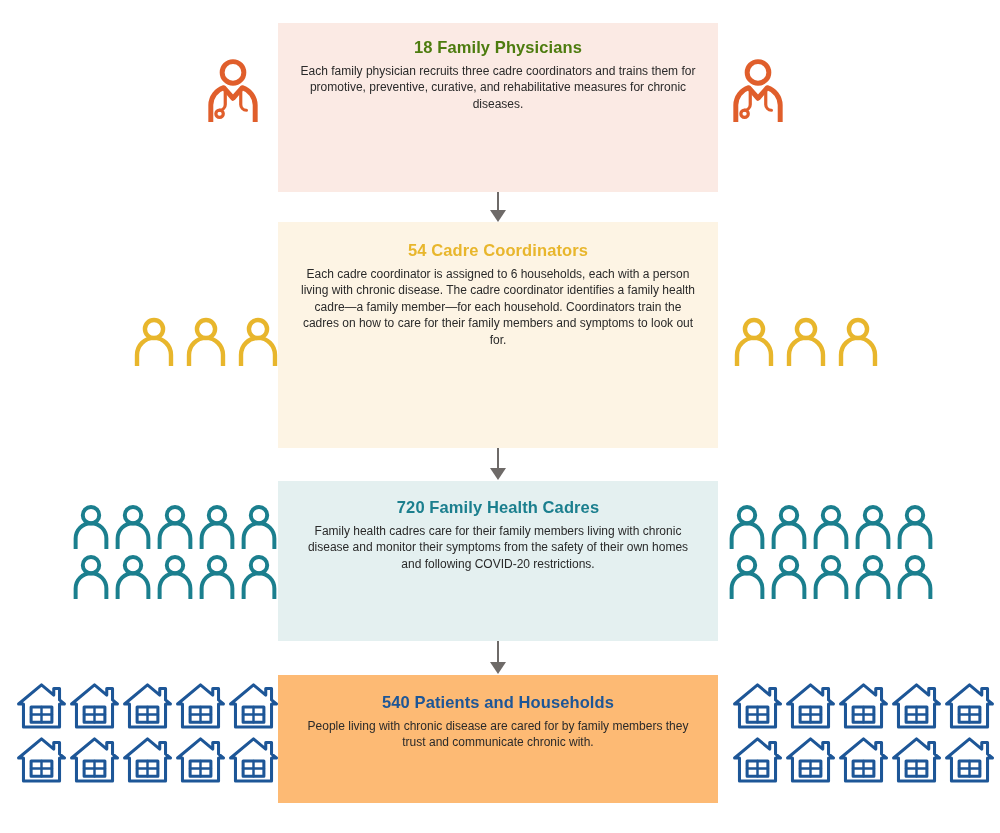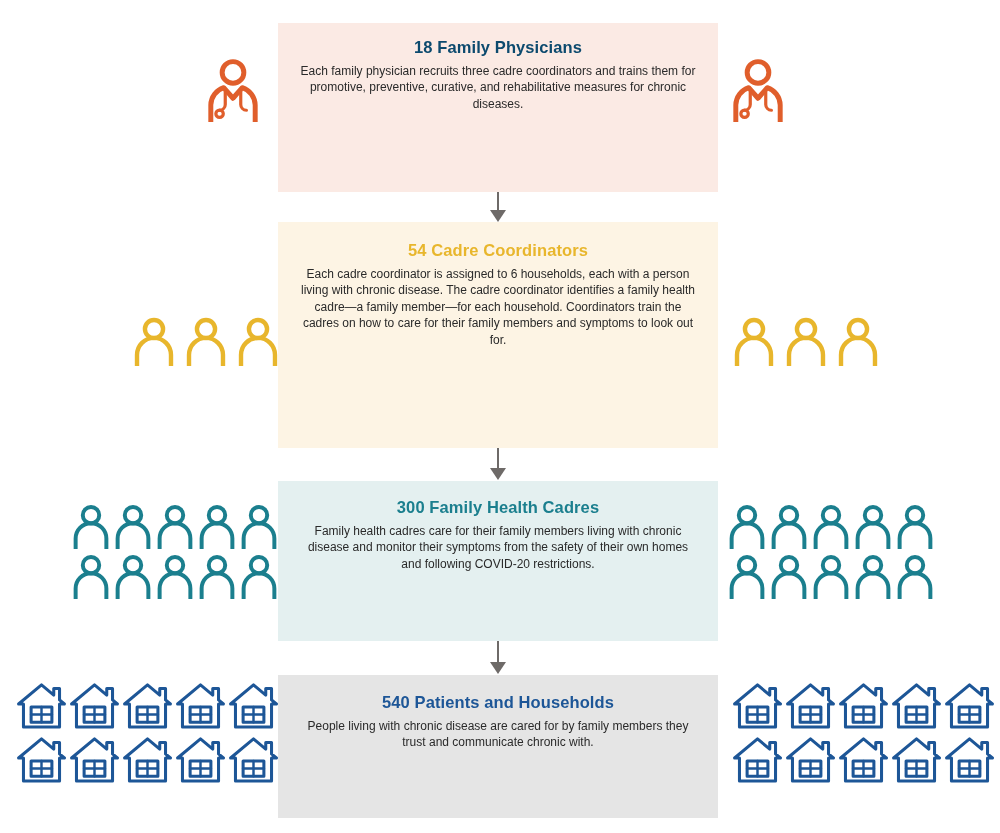--- a/index.html
+++ b/index.html
@@ -29,29 +29,29 @@
     line-height:1.25;
   }
   .panel .body{
     font-size:12px;
     color:#2a2a2a;
     line-height:1.38;
     margin:0;
   }
 
   #panel-physicians{ top:23px;  height:169px; background:#fbeae4; }
-  #panel-physicians .heading{ color:#0c4a6e; }
+  #panel-physicians .heading{ color:#4d7c0f; }
 
   #panel-coordinators{ top:222px; height:226px; background:#fdf4e4; padding-top:18px;}
   #panel-coordinators .heading{ color:#e8b62c; }
 
   #panel-cadres{ top:481px; height:160px; background:#e4f0f0; padding-top:16px;}
   #panel-cadres .heading{ color:#1b7f8e; }
 
-  #panel-patients{ top:675px; height:143px; background:#e5e5e5; padding-top:17px;}
+  #panel-patients{ top:675px; height:128px; background:#fdba74; padding-top:17px;}
   #panel-patients .heading{ color:#1d5697; }
 
   
   .arrow{position:absolute;left:0;width:1000px;pointer-events:none;}
   #arrow-1{top:192px;height:30px;}
   #arrow-2{top:448px;height:33px;}
   #arrow-3{top:641px;height:34px;}
 
   
   .icons{position:absolute;}
@@ -80,21 +80,21 @@
     <div class="heading">18 Family Physicians</div>
     <div class="body">Each family physician recruits three cadre coordinators and trains them for promotive, preventive, curative, and rehabilitative measures for chronic diseases.</div>
   </div>
 
   <div class="panel" id="panel-coordinators">
     <div class="heading">54 Cadre Coordinators</div>
     <div class="body">Each cadre coordinator is assigned to 6 households, each with a person living with chronic disease. The cadre coordinator identifies a family health cadre—a family member—for each household. Coordinators train the cadres on how to care for their family members and symptoms to look out for.</div>
   </div>
 
   <div class="panel" id="panel-cadres">
-    <div class="heading">300 Family Health Cadres</div>
+    <div class="heading">720 Family Health Cadres</div>
     <div class="body">Family health cadres care for their family members living with chronic disease and monitor their symptoms from the safety of their own homes and following COVID-20 restrictions.</div>
   </div>
 
   <div class="panel" id="panel-patients">
     <div class="heading">540 Patients and Households</div>
     <div class="body">People living with chronic disease are cared for by family members they trust and communicate chronic with.</div>
   </div>
 
   <svg class="arrow" id="arrow-1" viewBox="0 0 1000 30">
     <line x1="498" y1="0" x2="498" y2="20" stroke="#6e6a68" stroke-width="2"></line>

